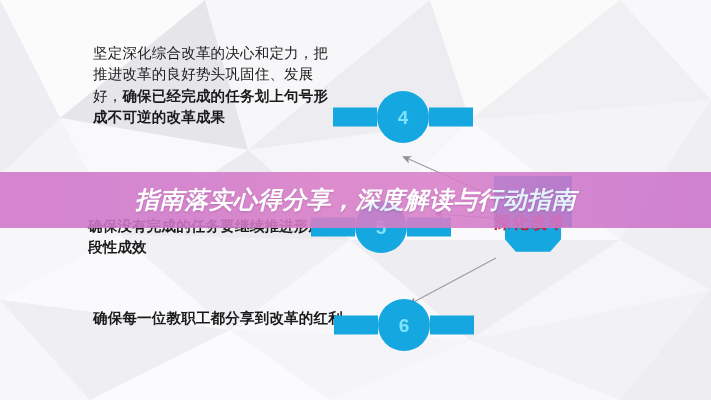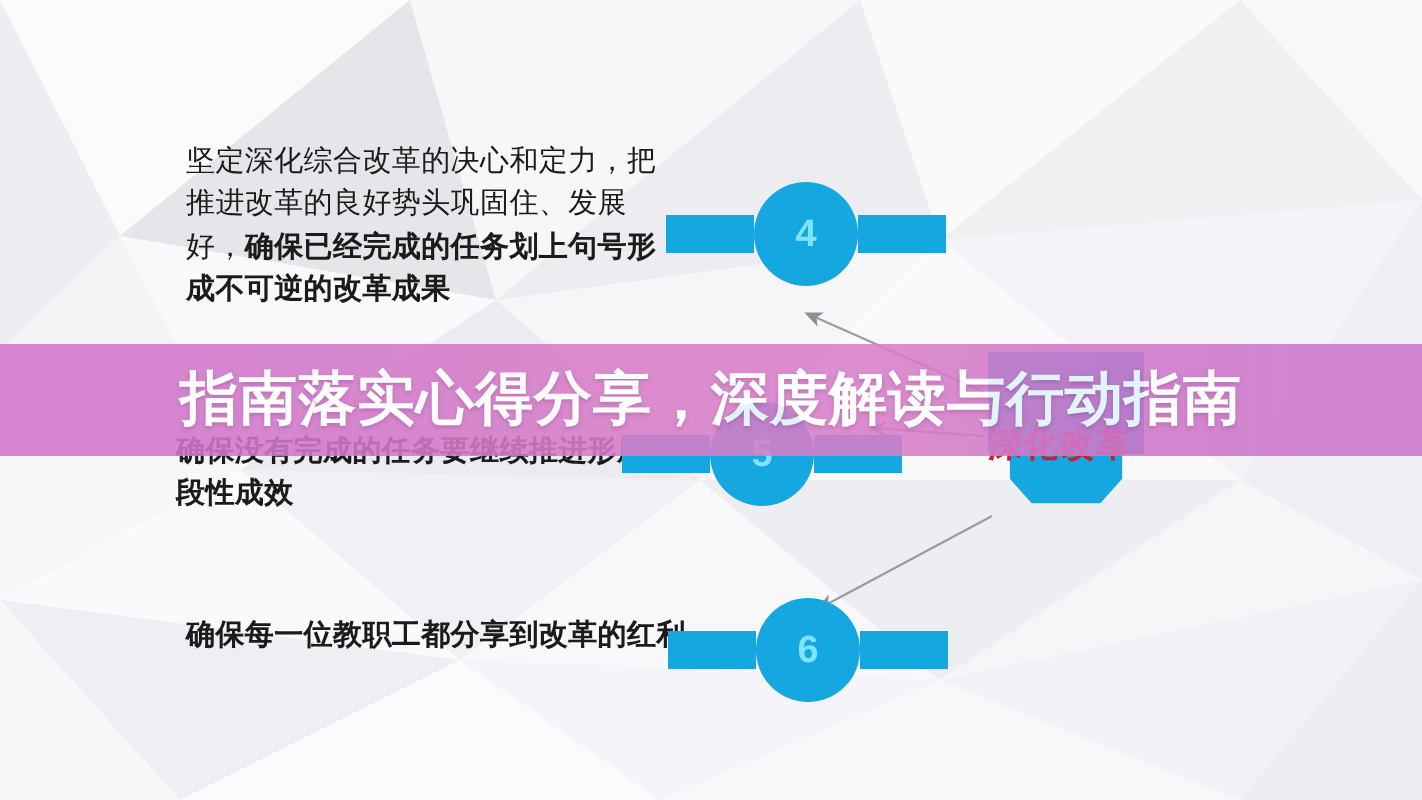--- a/index.html
+++ b/index.html
@@ -108,46 +108,47 @@
 
   
   .textblock {
     position: absolute;
     color: #1b1b1b;
     font-size: 14.5px;
     line-height: 1.47;
     letter-spacing: 0.2px;
   }
   .textblock .b { font-weight: 700; }
-  #text-4 { left: 93px;  top: 71px;  width: 248px; }
+  #text-4 { left: 93px;  top: 43px;  width: 248px; }
   #text-5 { left: 88px;  top: 216px; width: 260px; font-weight: 700; }
   #text-6 { left: 93px;  top: 308px; width: 260px; font-weight: 700; }
 
   
   #title-band {
     position: absolute;
     left: 0;
     top: 172px;
     width: 711px;
     height: 56px;
     background: linear-gradient(90deg,
                 #d175cb 0%, #d178ca 22%, #d97ec8 46%,
                 #d77ec9 62%, #cf76ca 82%, #cb74cb 100%);
     opacity: 0.88;
     display: flex;
     align-items: center;
     justify-content: center;
   }
   #title-text {
     color: #ffffff;
-    font-size: 29px;
+    font-size: 24px;
     font-weight: 700;
     letter-spacing: 0.5px;
     white-space: nowrap;
     text-shadow: 0 1px 2px rgba(120,40,110,0.35);
+    font-style: italic;
   }
 </style>
 </head>
 <body>
 
 <div id="stage">
 
   <svg id="bg" viewBox="0 0 711 400" preserveAspectRatio="none">
     <rect x="0" y="0" width="711" height="400" fill="#f2f2f4"></rect>
     <polygon points="0,0 205,0 60,118" fill="#fbfbfc"></polygon>

